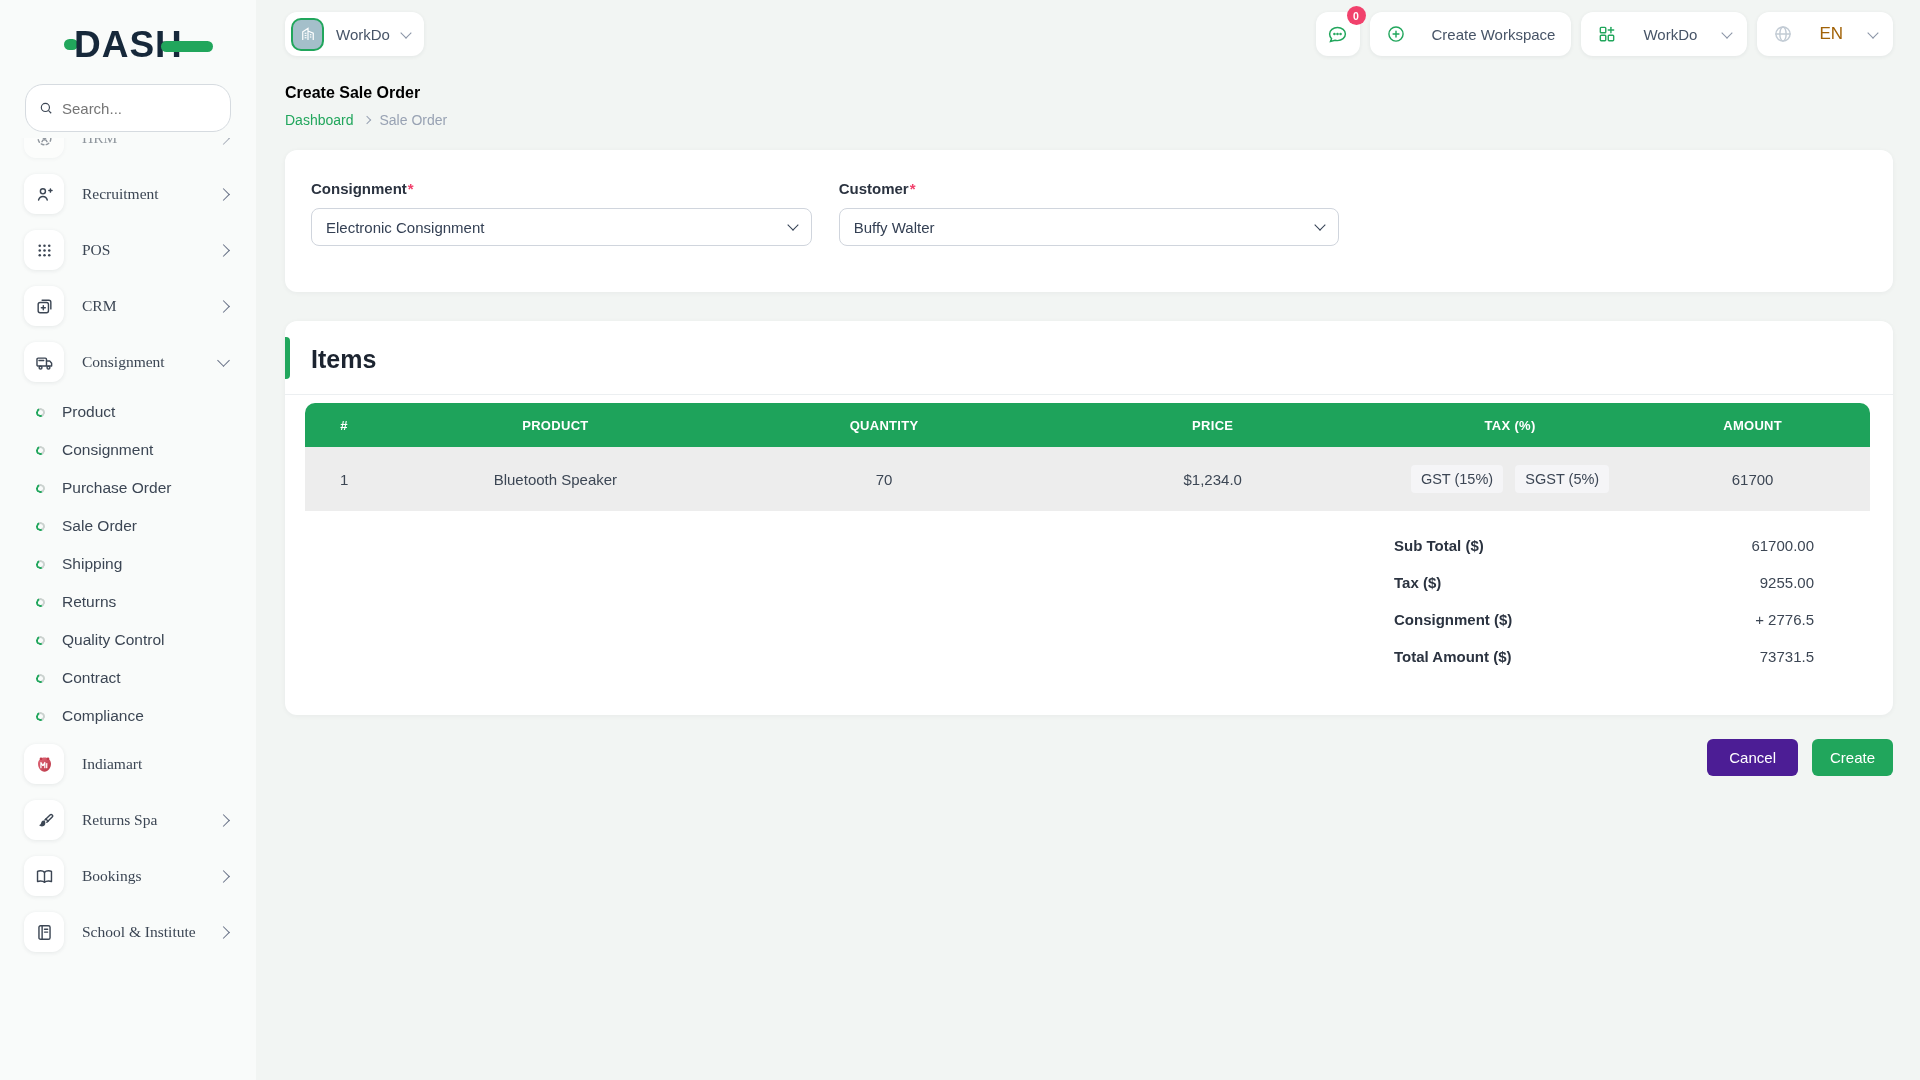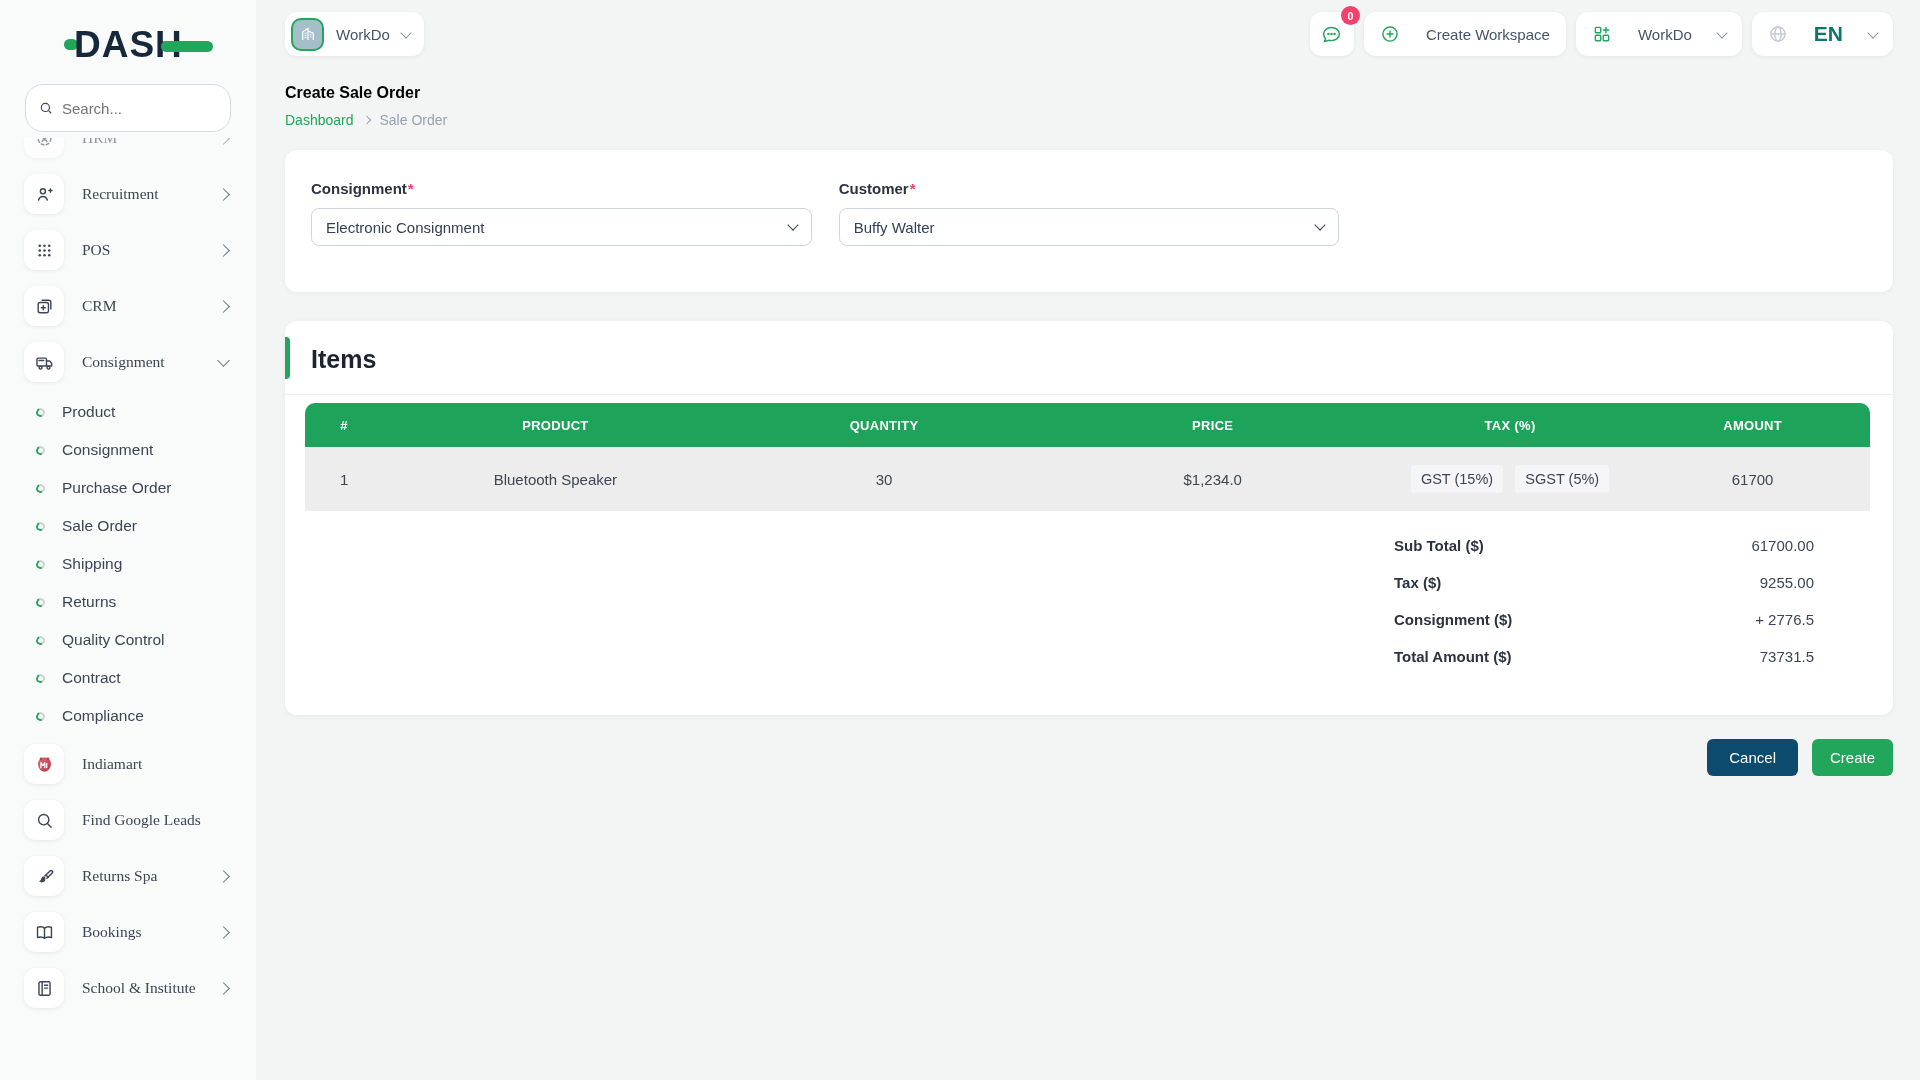--- a/index.html
+++ b/index.html
@@ -73,21 +73,21 @@
   .topbar-right { display:flex; align-items:center; gap:10px; }
   .chip.icon-chip { width:44px; justify-content:center; position:relative; }
   .chip.icon-chip svg { width:21px; height:21px; stroke:#21a65c; fill:none; stroke-width:1.7; stroke-linecap:round; }
   .msg-badge {
     position:absolute; top:-6px; right:-6px; min-width:19px; height:19px; border-radius:50%;
     background:#f1416c; color:#fff; font-size:10.5px; font-weight:700;
     display:flex; align-items:center; justify-content:center;
   }
   .chip.txt-chip { padding:0 16px; gap:26px; }
   .chip.txt-chip svg { width:20px; height:20px; stroke:#21a65c; fill:none; stroke-width:1.7; stroke-linecap:round; stroke-linejoin:round; }
-  .lang-green { color:#0f766e; font-size:21px; font-weight:700; }
+  .lang-green { color:#a16207; font-size:17px; font-weight:400; }
   .globe-svg { stroke:#c2cbd4 !important; }
   
   .page-title { margin-top:28px; font-size:16px; font-weight:700; color:#000000; }
   .breadcrumb { margin-top:10px; display:flex; align-items:center; gap:10px; font-size:14px; }
   .breadcrumb .bc-link { color:#21a65c; cursor:pointer; }
   .bc-sep { width:6px; height:6px; border-right:1.5px solid #98a2b3; border-bottom:1.5px solid #98a2b3; transform:rotate(-45deg); }
   .breadcrumb .bc-current { color:#98a2b3; }
   
   .card { background:#ffffff; border-radius:12px; box-shadow:0 1px 5px rgba(30,40,60,.05); }
   .form-card { margin-top:22px; padding:30px 26px 46px 26px; display:grid; grid-template-columns:1fr 1fr 1fr; column-gap:27px; }
@@ -123,21 +123,21 @@
     display:inline-block; background:#f5f5f7; border-radius:4px; padding:6px 10px; margin:0 4px;
     font-size:14.5px; color:#3c4654;
   }
   .summary { width:476px; margin:16px 0 0 auto; }
   .summary-row { display:flex; justify-content:space-between; align-items:center; padding:10px 0; }
   .summary-row .s-label { font-size:15px; font-weight:700; color:#2b3340; }
   .summary-row .s-value { font-size:15px; color:#3c4654; padding-right:56px; }
   
   .actions { margin-top:24px; display:flex; justify-content:flex-end; gap:14px; }
   .btn { border:none; border-radius:6px; font-family:inherit; font-size:15px; color:#ffffff; padding:10px 22px; cursor:pointer; }
-  .btn-cancel { background:#0c4a6e; }
+  .btn-cancel { background:#4c1d95; }
   .btn-create { background:#21a65c; padding:10px 18px; }
 </style>
 </head>
 <body>
 
 <aside class="sidebar">
   <div class="logo">
     <span class="dash-dot"></span>
     <span class="dash-txt">DASH</span>
     <span class="dash-bar"></span>
@@ -275,29 +275,20 @@
           <path fill="url(#img1)" d="M12 3c4.7 0 8.2 3.2 8.2 8.1 0 5.4-3.6 9.9-8.2 9.9s-8.2-4.5-8.2-9.9C3.8 6.2 7.3 3 12 3z" opacity=".9"></path>
           <circle cx="7.6" cy="4.8" r="1.7" fill="#c13a4a"></circle>
             <circle cx="16.4" cy="4.8" r="1.7" fill="#c13a4a"></circle>
           <path d="M7.5 16V9.5l2.1 3.6h.8l2-3.6V16" fill="none" stroke="#ffffff" stroke-width="1.6" stroke-linecap="round" stroke-linejoin="round"></path>
           <path d="M14.8 16v-5.2" stroke="#ffffff" stroke-width="1.6" stroke-linecap="round"></path>
         </svg>
       </span>
       <span class="mlabel">Indiamart</span>
     </div>
 
-    <div class="mitem">
-      <span class="micon">
-        <svg viewBox="0 0 24 24">
-            <circle cx="11" cy="11" r="6.5"></circle>
-            <line x1="16" y1="16" x2="20.5" y2="20.5"></line>
-          </svg>
-      </span>
-      <span class="mlabel">Find Google Leads</span>
-    </div>
 
     <div class="mitem">
       <span class="micon">
         <svg viewBox="0 0 24 24">
             <path d="M12.5 11.5 19 5a1.9 1.9 0 0 1 2.7 2.7L15 14.2"></path>
             <path d="M13.8 10.2l2.7 2.7"></path>
             <path d="M12.7 12.9c-1.2-1.2-3.2-1-4.2.4-.9 1.2-.5 2.5-1.8 3.6-.7.6-1.6.8-1.6.8s2.3 2.4 4.9 1.7c2.6-.6 3.9-3.4 2.7-6.5z" fill="#3c4654" stroke="none"></path>
           </svg>
       </span>
       <span class="mlabel">Returns Spa</span>
@@ -439,21 +430,21 @@
             <th>QUANTITY</th>
             <th>PRICE</th>
             <th>TAX (%)</th>
             <th>AMOUNT</th>
           </tr>
         </thead>
         <tbody>
           <tr>
             <td>1</td>
             <td>Bluetooth Speaker</td>
-            <td>30</td>
+            <td>70</td>
             <td>$1,234.0</td>
             <td>
               <span class="tax-badge">GST (15%)</span>
               <span class="tax-badge">SGST (5%)</span>
             </td>
             <td>61700</td>
           </tr>
         </tbody>
       </table>
 

